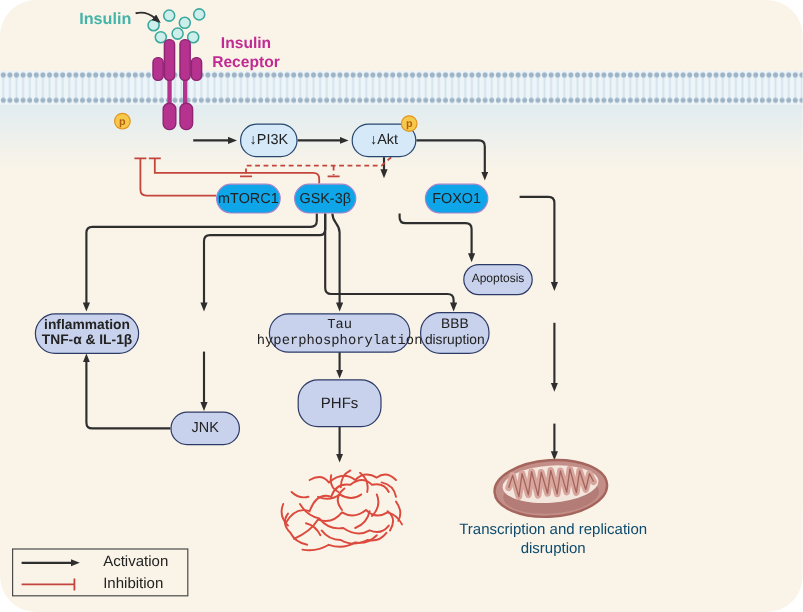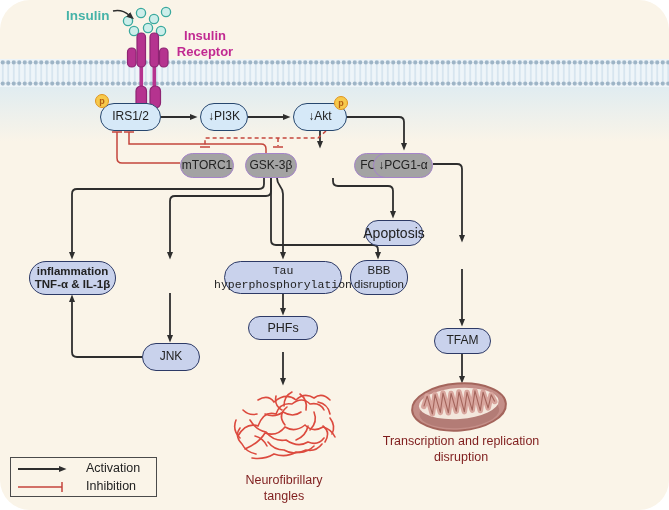--- a/index.html
+++ b/index.html
@@ -10,32 +10,32 @@
     color:#2b2b2b;
     border-radius:30px;
   }
   .art{position:absolute;left:0;top:0;}
   .node{
     position:absolute;display:flex;align-items:center;justify-content:center;
     text-align:center;white-space:pre-line;line-height:1.15;
     font-size:12px;color:#222;box-sizing:border-box;
   }
   .blue{background:#d6e9f8;border:1.8px solid #27476e;border-radius:14px;}
-  .lav{background:#a3a3a3;border:1.5px solid #a584c9;border-radius:13px;}
+  .lav{background:#0ea5e9;border:1.5px solid #a584c9;border-radius:13px;}
   .peri{background:#c9d2ec;border:1.8px solid #2d3a66;border-radius:14px;}
   .peri.big{border-radius:17px;font-size:11.5px;}
   .badge{
     position:absolute;width:14px;height:14px;border-radius:50%;
     background:#f7c94b;border:1.5px solid #e0941e;box-sizing:border-box;
     display:flex;align-items:center;justify-content:center;
     font-size:9px;font-weight:bold;color:#b45f12;z-index:6;
   }
   .caption{
     position:absolute;text-align:center;font-size:12.5px;line-height:1.3;
-    white-space:pre-line;color:#7f1d1d;
+    white-space:pre-line;color:#0c4a6e;
   }
   .lig-label{position:absolute;font-weight:bold;font-size:13.5px;color:#45b3a8;}
   .rec-label{position:absolute;font-weight:bold;font-size:13px;color:#c12a92;
     text-align:center;white-space:pre-line;line-height:1.2;}
   .legend-box{
     position:absolute;left:10px;top:457px;width:147px;height:40px;
     border:1.4px solid #4a4a4a;box-sizing:border-box;background:transparent;z-index:4;
   }
   .legend-label{position:absolute;font-size:12.5px;color:#222;}
 </style>
@@ -141,46 +141,41 @@
       <path d="M255,436 q8,2 12,10 M325,442 q6,-10 -2,-16 M243,410 q6,6 14,4"></path>
       <path d="M265,414 q10,4 18,-2 q10,6 18,0 M252,458 q12,2 22,-4 q12,4 22,-2 q10,2 18,-6"></path>
       <path d="M236,420 q-4,10 4,18 M292,392 q-8,4 -8,14 M276,396 q-2,10 6,14"></path>
     </g>
   </svg>
 
   <div class="lig-label" style="left:66px;top:8px;">Insulin</div>
   <div class="rec-label" style="left:168px;top:28px;width:74px;">Insulin
 Receptor</div>
 
-  <div class="node blue" style="left:100px;top:103px;width:61px;height:28px;">IRS1/2</div>
   <div class="node blue" style="left:200px;top:103px;width:48px;height:28px;">↓PI3K</div>
   <div class="node blue" style="left:293px;top:103px;width:54px;height:28px;">↓Akt</div>
 
   <div class="node lav" style="left:180px;top:153px;width:54px;height:25px;">mTORC1</div>
   <div class="node lav" style="left:245px;top:153px;width:52px;height:25px;">GSK-3β</div>
   <div class="node lav" style="left:306px;top:153px;width:53px;height:25px;margin-left:48px;">FOXO1</div>
-  <div class="node lav" style="left:373px;top:153px;width:60px;height:25px;">↓PCG1-α</div>
 
-  <div class="node peri" style="left:365px;top:220px;width:58px;height:26px;font-size:14px;">Apoptosis</div>
-  <div class="node peri" style="left:434px;top:328px;width:57px;height:26px;">TFAM</div>
+  <div class="node peri" style="left:386px;top:220px;width:58px;height:26px;font-size:10px;">Apoptosis</div>
 
   <div class="node peri big" style="left:29px;top:261px;width:87px;height:34px;font-weight:bold;">inflammation
 TNF-α &amp; IL-1β</div>
   <div class="node peri big" style="left:224px;top:261px;width:118px;height:33px;font-family:Liberation Mono, monospace;">Tau
 hyperphosphorylation</div>
   <div class="node peri big" style="left:350px;top:260px;width:58px;height:35px;">BBB
 disruption</div>
-  <div class="node peri big" style="left:248px;top:316px;width:70px;height:24px;font-size:12.5px;">PHFs</div>
+  <div class="node peri big" style="left:248px;top:316px;width:70px;height:40px;font-size:12.5px;">PHFs</div>
   <div class="node peri" style="left:142px;top:343px;width:58px;height:28px;">JNK</div>
 
   <div class="badge" style="left:95px;top:94px;">p</div>
   <div class="badge" style="left:334px;top:96px;">p</div>
 
   <div class="caption" style="left:368px;top:433px;width:186px;">Transcription and replication
 disruption</div>
-  <div class="caption" style="left:225px;top:472px;width:118px;">Neurofibrillary
-tangles</div>
 
   <div class="legend-box"></div>
   <div class="legend-label" style="left:86px;top:461px;">Activation</div>
   <div class="legend-label" style="left:86px;top:479px;">Inhibition</div>
 
 </div>
 
 </body></html>

